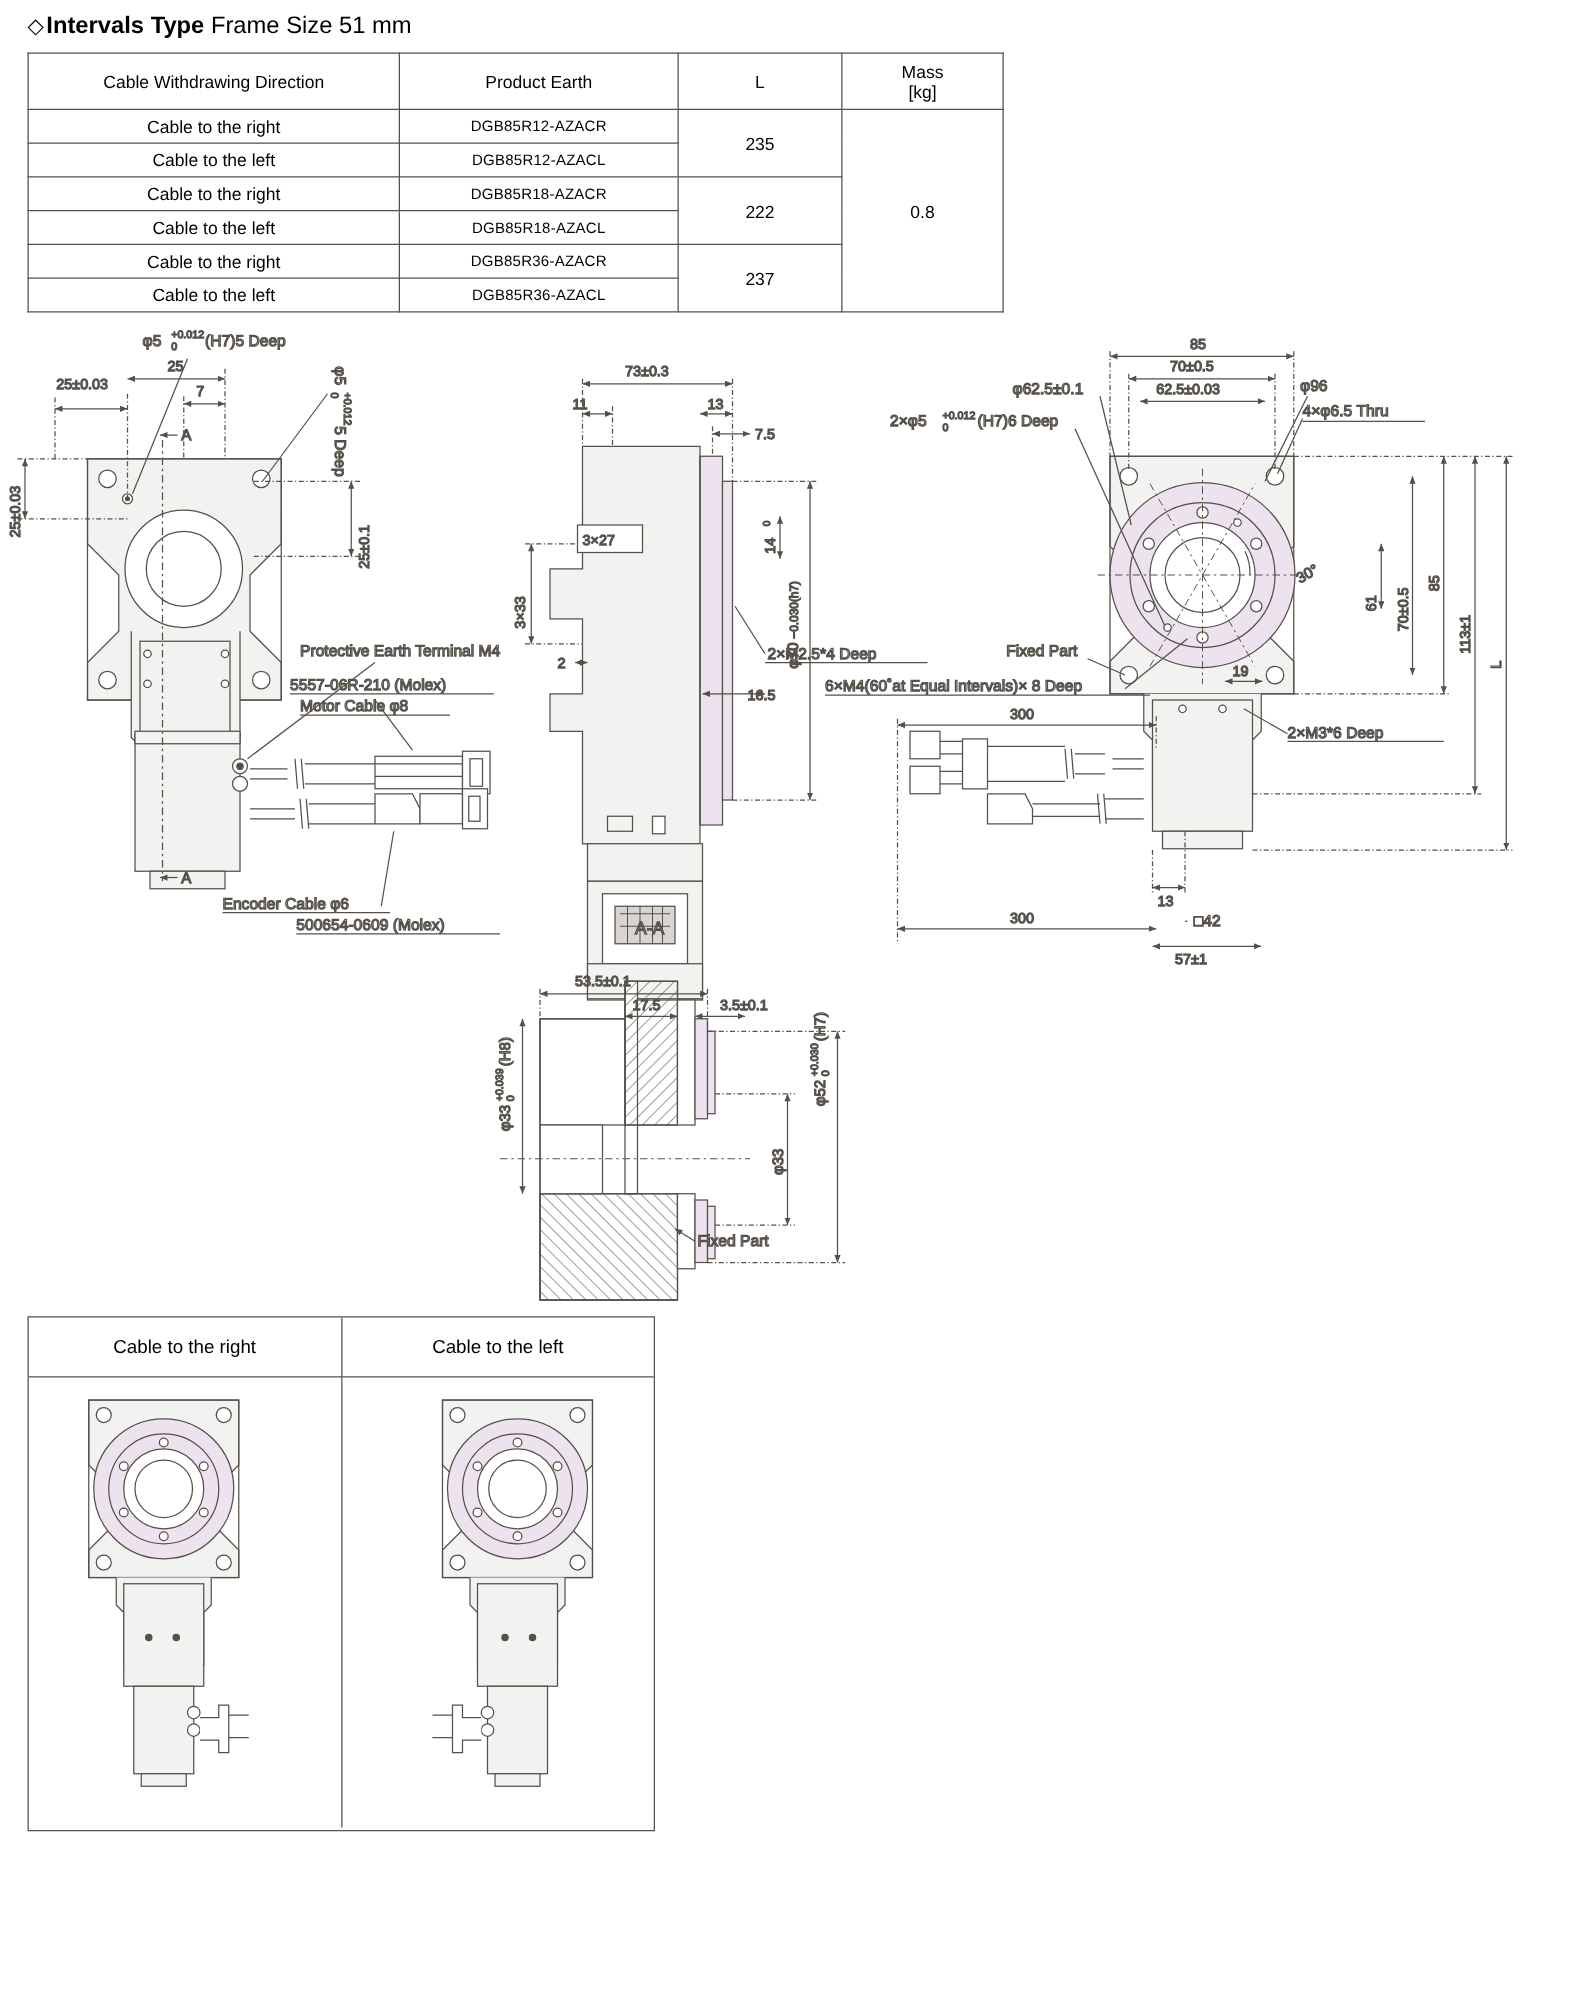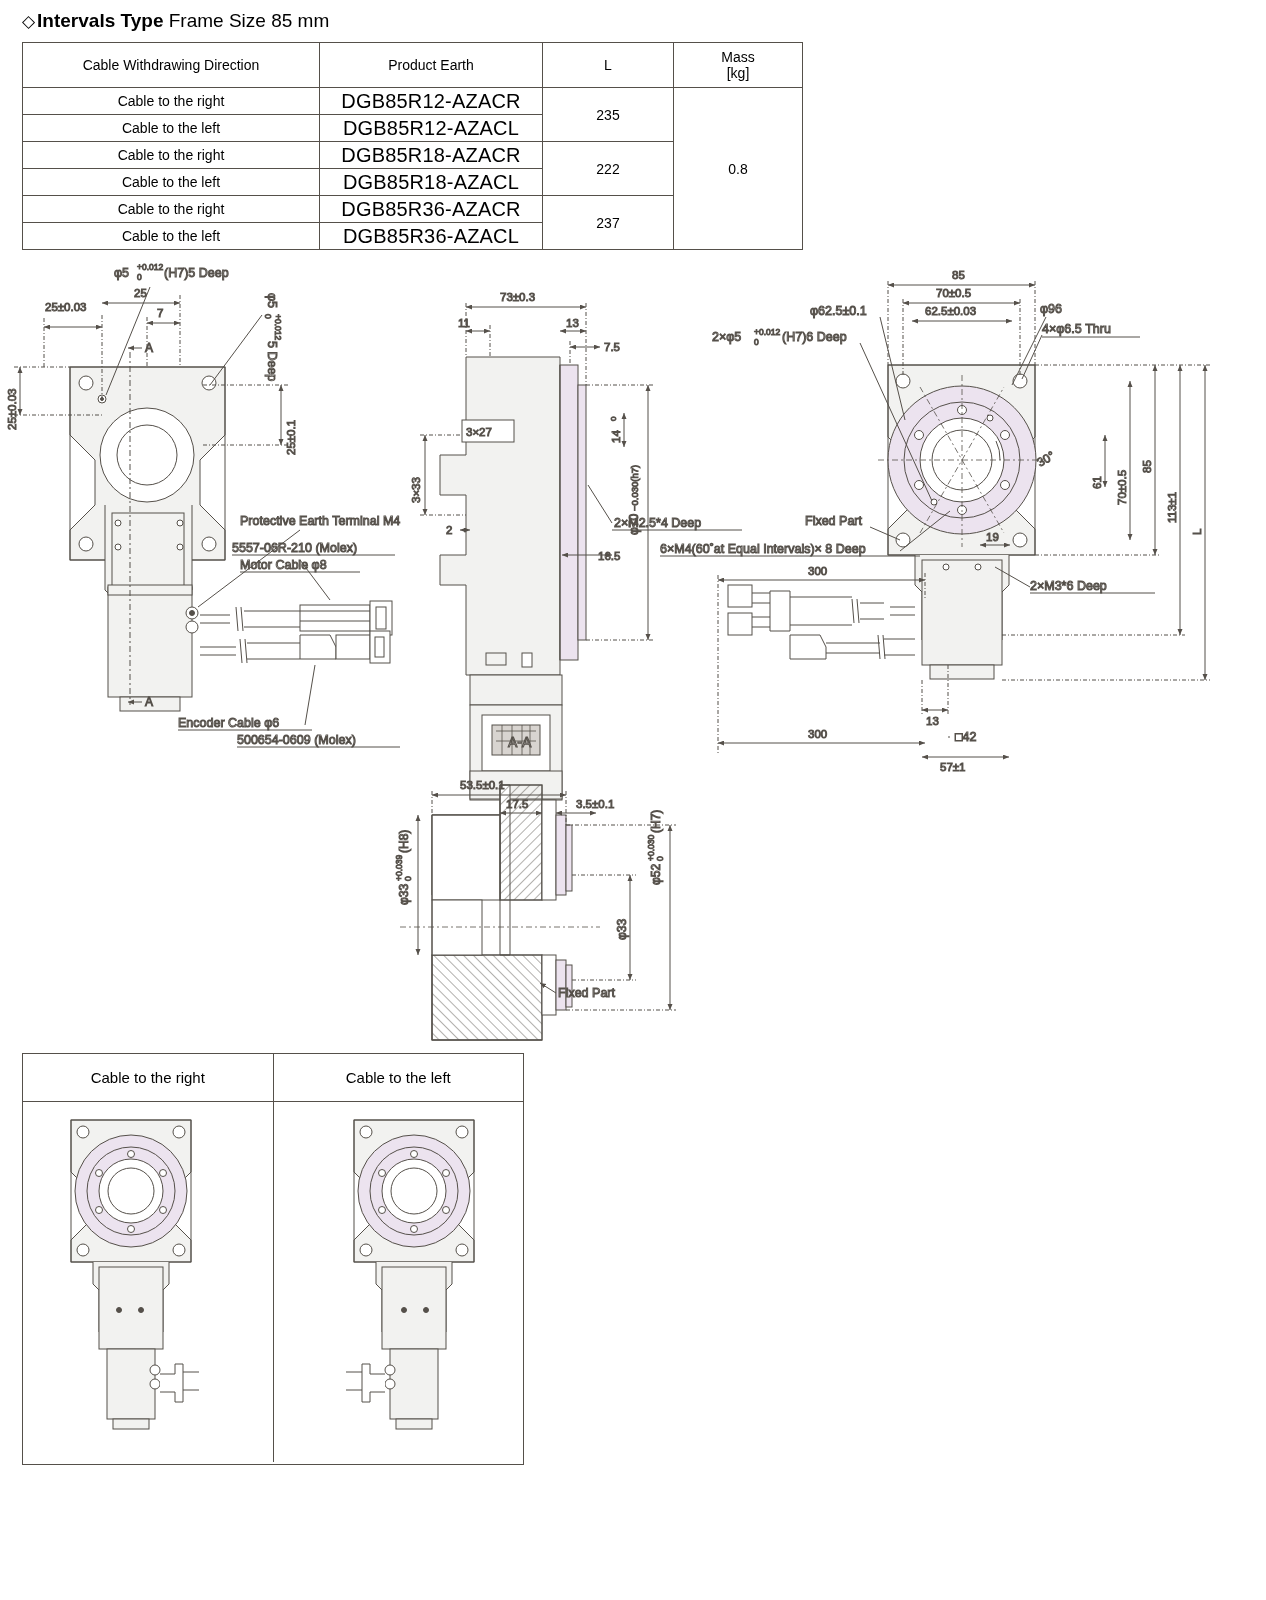--- a/index.html
+++ b/index.html
@@ -63,21 +63,21 @@
   }
   table.spec td {
     height: 26px;
   }
   .col-dir { width: 296px; }
   .col-name { width: 222px; }
   .col-l { width: 130px; }
   .col-mass { width: 128px; }
   .pname {
     font-weight: bold;
-    font-size: 20px;
+    font-size: 12px;
     letter-spacing: .2px;
   }
 
   
   .drawing {
     position: absolute;
     left: 0;
     top: 255px;
     width: 1266px;
     height: 790px;
@@ -143,21 +143,21 @@
     margin: 0 3px;
   }
   .notes .ast { font-size: 14px; }
 </style>
 </head>
 <body>
 
 <div class="page">
 
   <div class="header">
-    <span class="diamond">◇</span><span class="bold">Intervals Type</span> <span class="light">Frame Size 85 mm</span>
+    <span class="diamond">◇</span><span class="bold">Intervals Type</span> <span class="light">Frame Size 51 mm</span>
   </div>
 
   <table class="spec">
     <thead>
       <tr>
         <th class="col-dir">Cable Withdrawing Direction</th>
         <th class="col-name">Product Earth</th>
         <th class="col-l">L</th>
         <th class="col-mass">
           <div>Mass</div>

